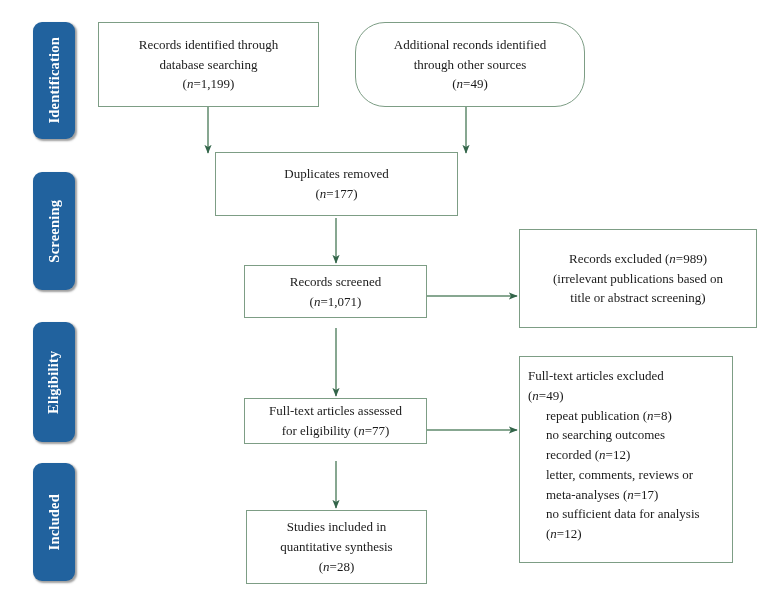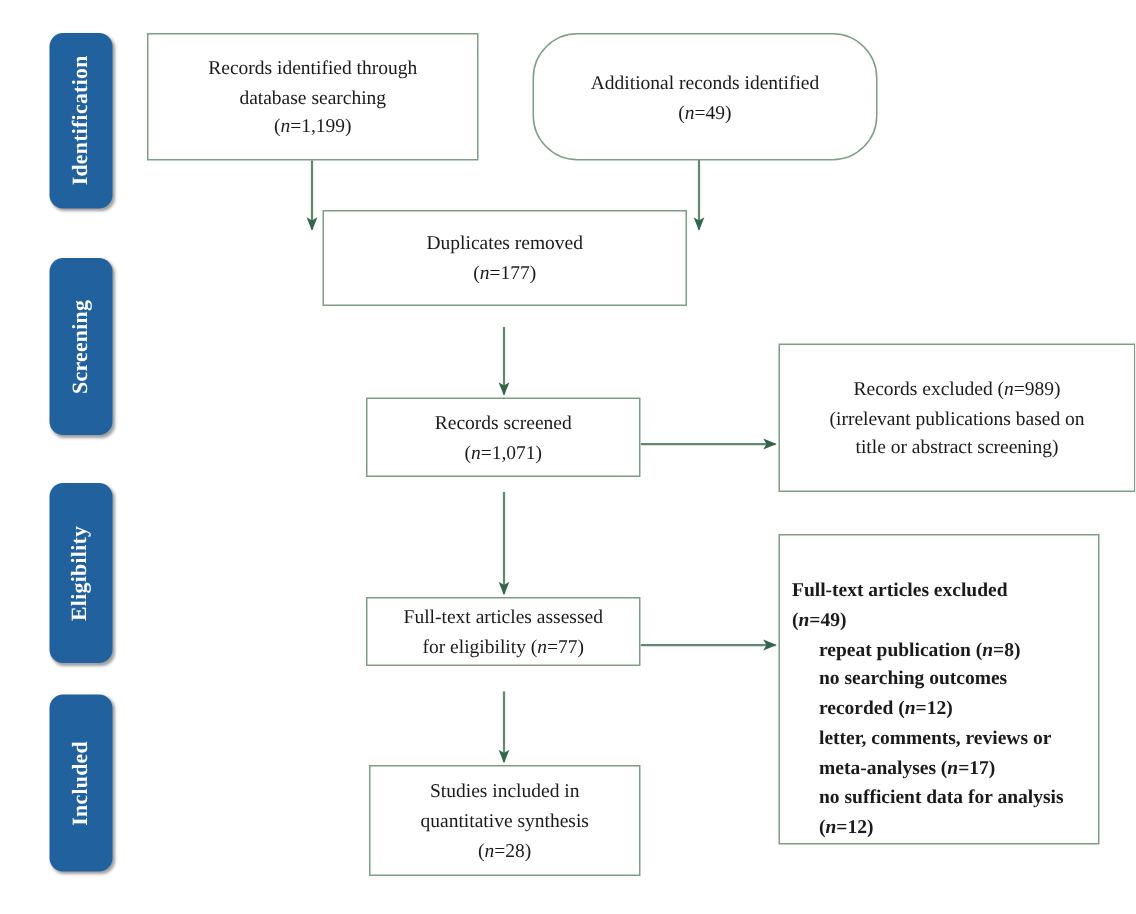--- a/index.html
+++ b/index.html
@@ -65,22 +65,21 @@
     line-height: 1.52;
     text-align: center;
     white-space: nowrap;
   }
   .box.left-align .line {
     text-align: left;
     white-space: normal;
   }
   .box.left-align {
     justify-content: flex-start;
-    padding-top: 26px;
-    font-weight: bold;
+    padding-top: 9px;
   }
   .box .line.indent {
     padding-left: 18px;
   }
   .nvar {
     font-style: italic;
   }
 </style>
 </head>
 <body>
@@ -129,24 +128,25 @@
   </div>
 
   <div class="box" style="left:98px; top:22px; width:221px; height:85px;">
     <div class="line">Records identified through</div>
     <div class="line">database searching</div>
     <div class="line">(<span class="nvar">n</span>=1,199)</div>
   </div>
 
   <div class="box" style="left:355px; top:22px; width:230px; height:85px;border-radius:30px;">
     <div class="line">Additional reconds identified</div>
+    <div class="line">through other sources</div>
     <div class="line">(<span class="nvar">n</span>=49)</div>
   </div>
 
-  <div class="box" style="left:215px; top:140px; width:243px; height:64px;">
+  <div class="box" style="left:215px; top:152px; width:243px; height:64px;">
     <div class="line">Duplicates removed</div>
     <div class="line">(<span class="nvar">n</span>=177)</div>
   </div>
 
   <div class="box" style="left:244px; top:265px; width:183px; height:53px;">
     <div class="line">Records screened</div>
     <div class="line">(<span class="nvar">n</span>=1,071)</div>
   </div>
 
   <div class="box" style="left:519px; top:229px; width:238px; height:99px;">

